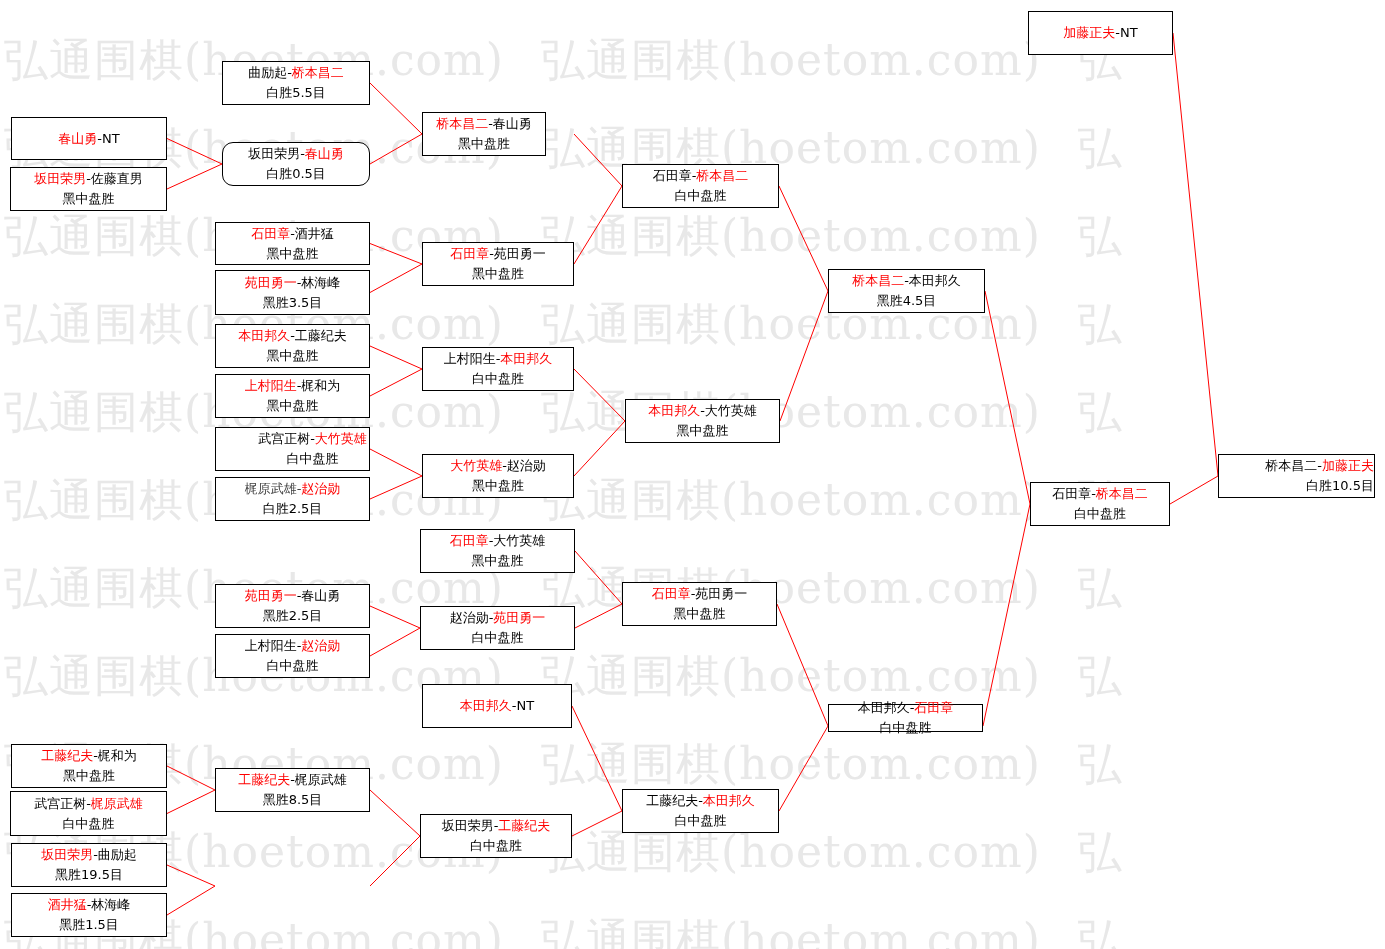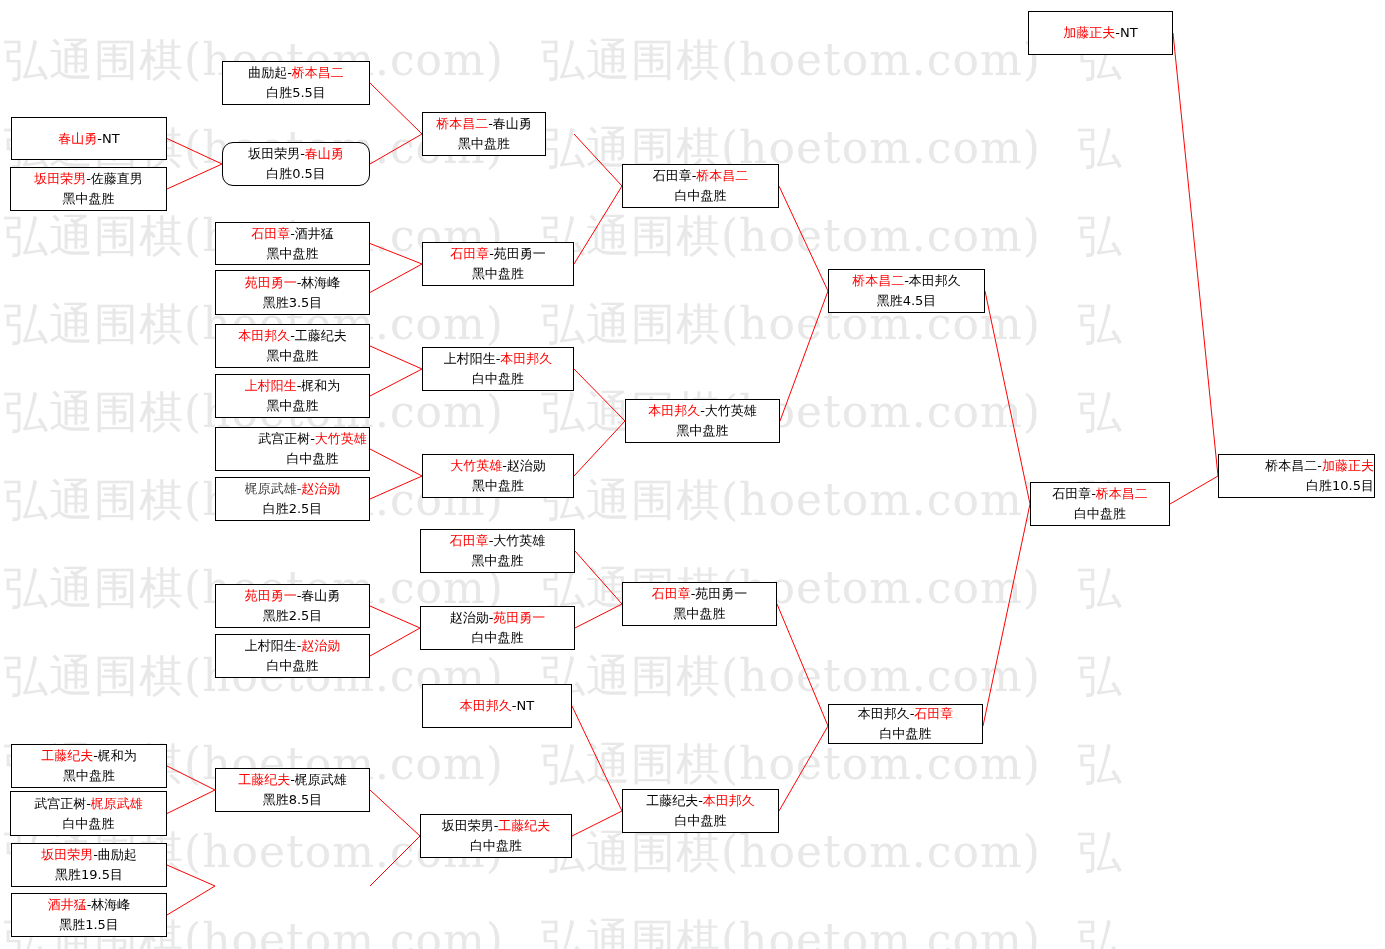--- a/index.html
+++ b/index.html
@@ -205,21 +205,21 @@
         <div class="result" style="color: rgb(0, 0, 0);">黑中盘胜</div>
       </div>
       <div class="match-box" style="left: 622px; top: 789px; width: 157px; height: 44px; border-color: rgb(0, 0, 0);">
         <div class="players"><span style="color: rgb(0, 0, 0);">工藤纪夫-</span><span style="color: rgb(255, 0, 0);">本田邦久</span></div>
         <div class="result" style="color: rgb(0, 0, 0);">白中盘胜</div>
       </div>
       <div class="match-box" style="left: 828px; top: 269px; width: 157px; height: 44px; border-color: rgb(0, 0, 0);">
         <div class="players"><span style="color: rgb(255, 0, 0);">桥本昌二</span><span style="color: rgb(0, 0, 0);">-本田邦久</span></div>
         <div class="result" style="color: rgb(0, 0, 0);">黑胜4.5目</div>
       </div>
-      <div class="match-box" style="left: 828px; top: 704px; width: 155px; height: 40px; border-color: rgb(0, 0, 0);">
+      <div class="match-box" style="left: 828px; top: 704px; width: 155px; height: 28px; border-color: rgb(0, 0, 0);">
         <div class="players"><span style="color: rgb(0, 0, 0);">本田邦久-</span><span style="color: rgb(255, 0, 0);">石田章</span></div>
         <div class="result" style="color: rgb(0, 0, 0);">白中盘胜</div>
       </div>
       <div class="match-box" style="left: 1030px; top: 482px; width: 140px; height: 44px; border-color: rgb(0, 0, 0);">
         <div class="players"><span style="color: rgb(0, 0, 0);">石田章-</span><span style="color: rgb(255, 0, 0);">桥本昌二</span></div>
         <div class="result" style="color: rgb(0, 0, 0);">白中盘胜</div>
       </div>
       <div class="match-box" style="left: 1028px; top: 11px; width: 145px; height: 44px; border-color: rgb(0, 0, 0);">
         <div class="players"><span style="color: rgb(255, 0, 0);">加藤正夫</span><span style="color: rgb(0, 0, 0);">-NT</span></div>
       </div>

